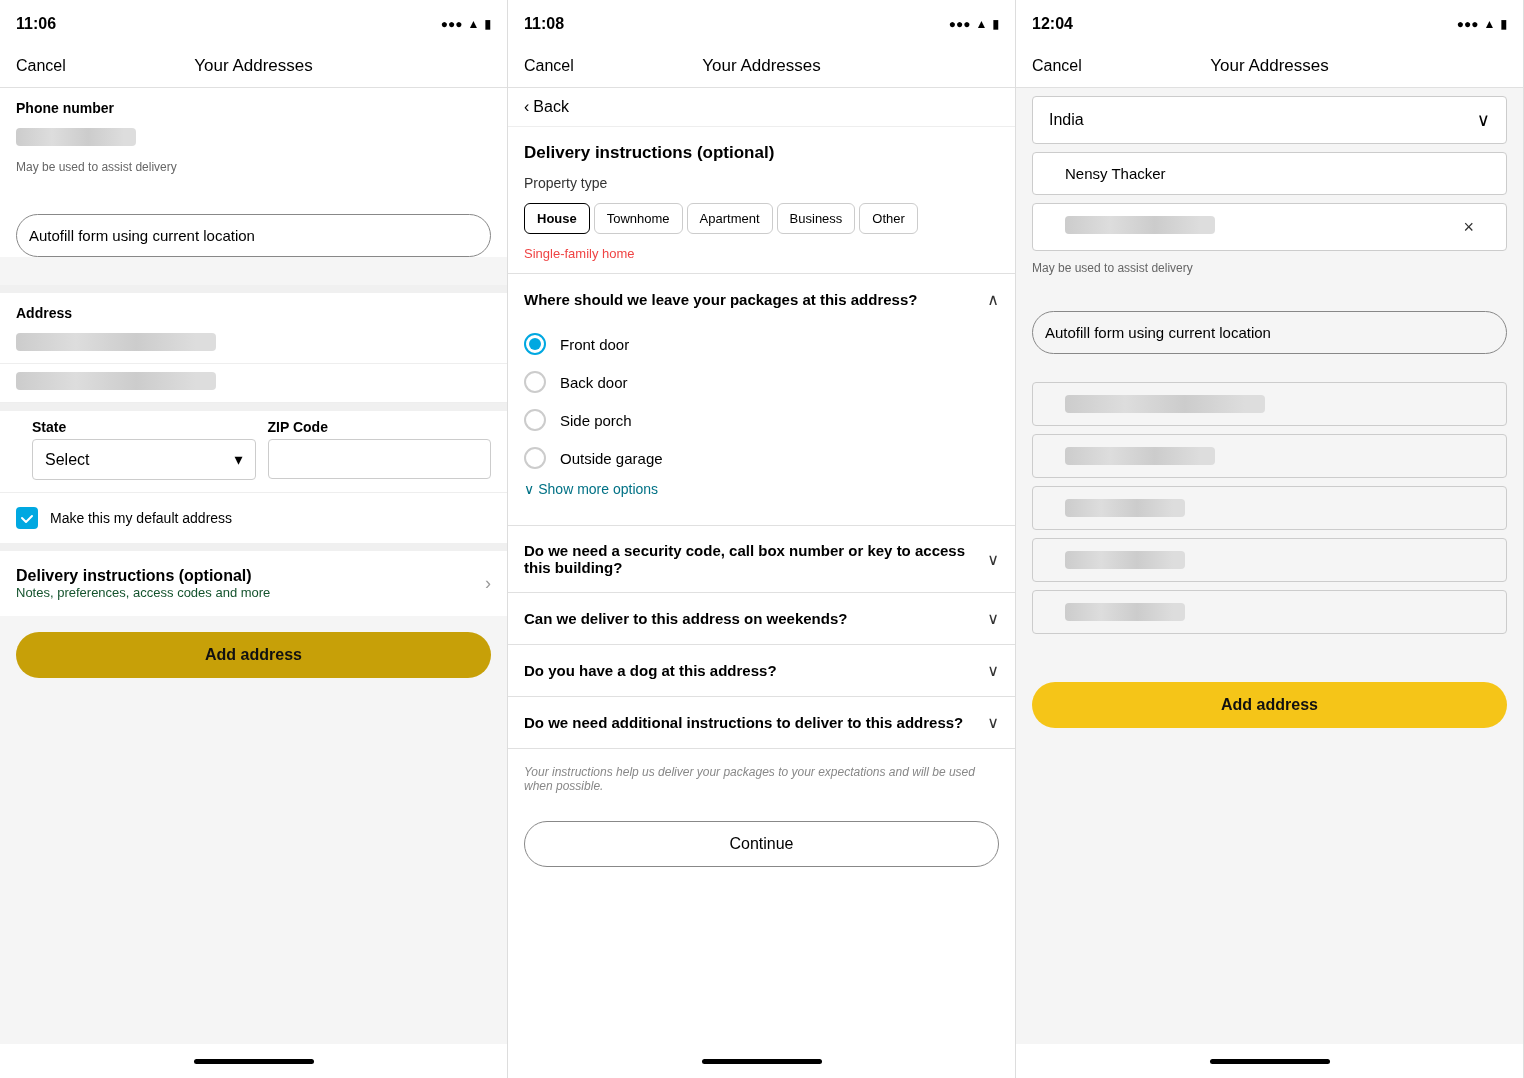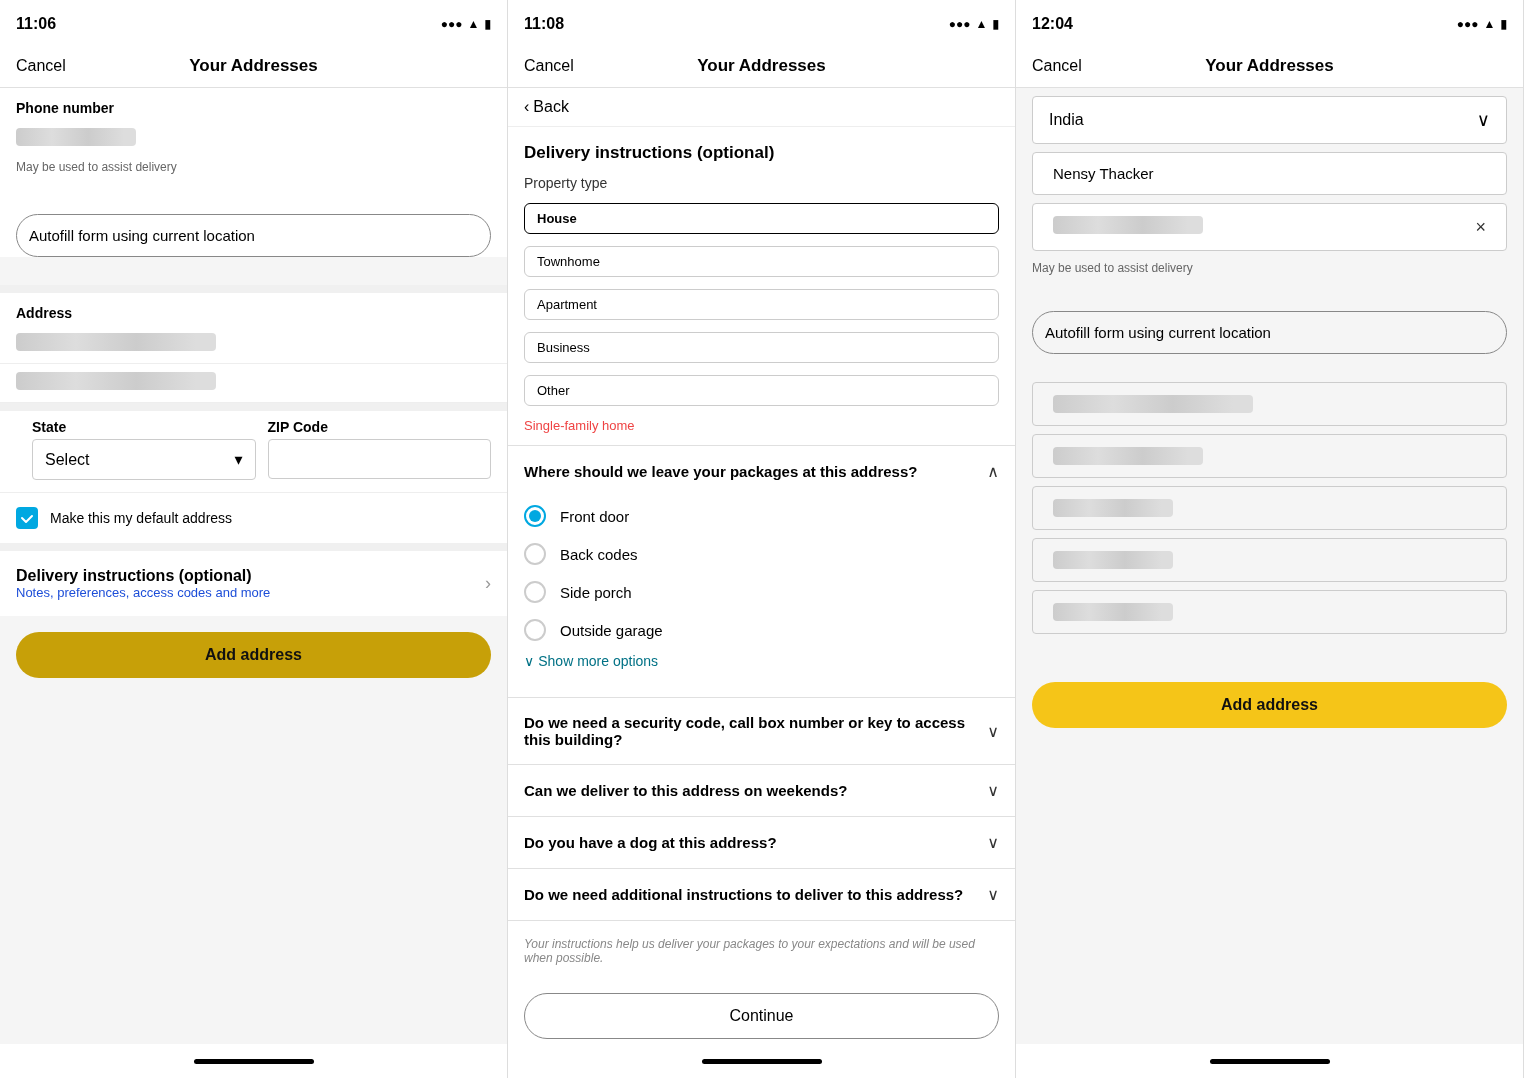--- a/index.html
+++ b/index.html
@@ -50,21 +50,21 @@
       height: 44px;
     }
     .nav-cancel {
       position: absolute;
       left: 16px;
       color: #000;
       font-size: 16px;
     }
     .nav-title {
       font-size: 17px;
-      font-weight: 700;
+      font-weight: 400;
     }
 
     
     .screen-content {
       flex: 1;
       overflow-y: auto;
       background: #f5f5f5;
     }
 
     
@@ -178,21 +178,21 @@
       background: #fff;
       border-top: 8px solid #f0f0f0;
     }
     .delivery-instructions-content {}
     .delivery-instructions-title {
       font-size: 16px;
       font-weight: 700;
     }
     .delivery-instructions-sub {
       font-size: 13px;
-      color: #1d4ed8;
+      color: #14532d;
     }
     .chevron-right { font-size: 18px; color: #999; }
 
     
     .add-address-btn {
       margin: 16px;
       background: #c7a008;
       border-radius: 24px;
       padding: 14px;
       text-align: center;
@@ -233,22 +233,21 @@
       font-weight: 700;
     }
     .property-type-label {
       padding: 4px 16px;
       font-size: 14px;
       color: #333;
     }
     .property-tabs {
       display: flex;
       padding: 8px 16px;
-      gap: 12px;
-      flex-direction: column;
+      gap: 4px;
     }
     .prop-tab {
       border: 1px solid #ccc;
       border-radius: 6px;
       padding: 7px 12px;
       font-size: 13px;
       cursor: pointer;
       background: #fff;
     }
     .prop-tab.active {
@@ -357,21 +356,21 @@
       padding: 12px 16px;
       display: flex;
       justify-content: space-between;
       align-items: center;
       background: #fff;
     }
     .form-field-box {
       margin: 8px 16px;
       border: 1px solid #ccc;
       border-radius: 4px;
-      padding: 12px 20px;
+      padding: 12px 32px;
       background: #fff;
       display: flex;
       justify-content: space-between;
       align-items: center;
     }
     .form-field-box .field-value { font-size: 15px; }
     .form-field-box .x-btn { color: #333; font-size: 18px; }
   </style>
 </head>
 <body>
@@ -500,21 +499,21 @@
 
       <div class="radio-options">
         <div class="radio-row">
           <div class="radio-outer selected">
             <div class="radio-inner"></div>
           </div>
           <span class="radio-label">Front door</span>
         </div>
         <div class="radio-row">
           <div class="radio-outer"></div>
-          <span class="radio-label">Back codes</span>
+          <span class="radio-label">Back door</span>
         </div>
         <div class="radio-row">
           <div class="radio-outer"></div>
           <span class="radio-label">Side porch</span>
         </div>
         <div class="radio-row">
           <div class="radio-outer"></div>
           <span class="radio-label">Outside garage</span>
         </div>
         <div class="show-more-link">

